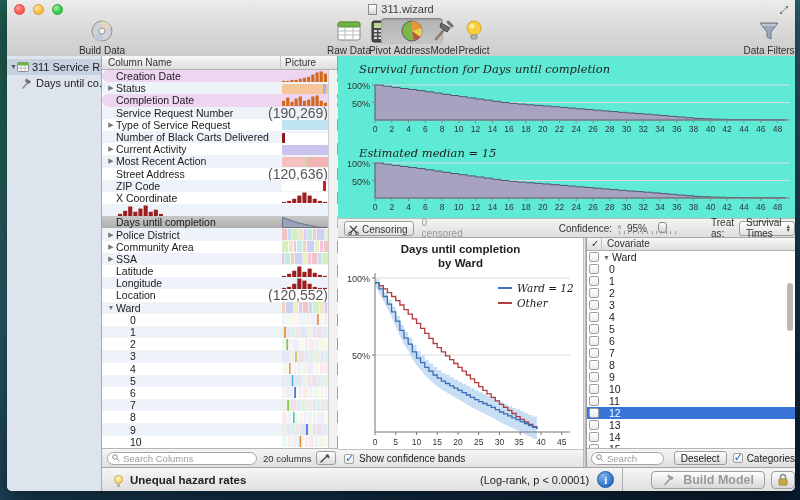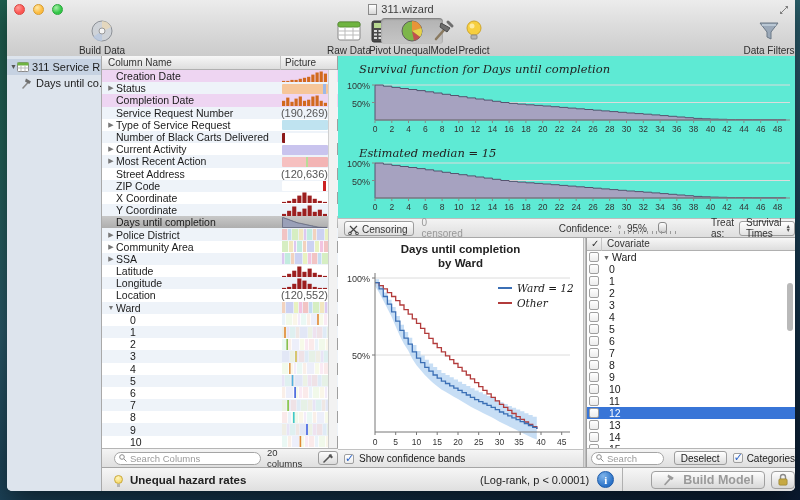--- a/index.html
+++ b/index.html
@@ -32,32 +32,32 @@
   .colpanel { position:absolute; left:95px; top:56px; width:236px; height:411px; background:#fff; border-right:1px solid #9f9f9f; }
   .colhead { position:absolute; left:0; top:0; width:100%; height:14px;
              background:linear-gradient(#f7f7f7,#dedede); border-bottom:1px solid #b0b0b0;
              font-size:10px; color:#333; }
   .colhead .h1 { position:absolute; left:6px; top:1px; }
   .colhead .h2 { position:absolute; left:183px; top:1px; }
   .colhead .sep { position:absolute; left:178px; top:0; width:1px; height:14px; background:#c4c4c4; }
   .colrows { position:absolute; left:0; top:14px; width:236px; height:378px; overflow:hidden; }
   .crow { position:relative; height:12.2px; display:flex; align-items:center; font-size:10.5px; }
   .crow:nth-child(even) { background:#eef3f9; }
-  .crow.pink { background:#eed5f2; }
+  .crow.pink { background:#eed5f2;border-radius:6px; }
   .crow.selgray { background:linear-gradient(#c8c8c8,#aeaeae); }
   .crow .disc { width:10px; text-align:center; font-size:7px; color:#777; flex:0 0 10px; margin-left:4px; }
   .crow .nm { flex:1; white-space:nowrap; overflow:hidden; }
   .crow .pic { flex:0 0 48px; height:11px; margin-right:10px; position:relative; display:flex; align-items:flex-end; justify-content:flex-end; }
-  .crow .pic .num { font-size:11px; color:#555; align-self:center; }
+  .crow .pic .num { font-size:14px; color:#555; align-self:center; }
   .scrollstrip { position:absolute; right:0; top:14px; width:9px; height:378px; background:#f2f2f2; border-left:1px solid #d0d0d0; }
   .colsearch { position:absolute; left:0; bottom:0; width:236px; height:19px;
                background:linear-gradient(#f4f4f4,#dfdfdf); border-top:1px solid #b5b5b5; display:flex; align-items:center; }
   .srchfield { height:13px; border:1px solid #a5a5a5; border-radius:7px; background:#fff; color:#9a9a9a;
                font-size:9.5px; display:flex; align-items:center; padding:0 4px; gap:3px; }
-  .colsearch .srchfield { width:150px; margin-left:12px; }
+  .colsearch .srchfield { width:150px; margin-left:5px; }
   .count { font-size:9.5px; color:#333; margin-left:6px; }
   .toolbtn { width:20px; height:14px; margin-left:4px; border:1px solid #9d9d9d; border-radius:3px;
              background:linear-gradient(#fdfdfd,#dcdcdc); display:flex; align-items:center; justify-content:center; }
   
   .rightarea { position:absolute; left:331px; top:56px; width:457px; height:411px; background:#5eead4; }
   .sv-title { position:absolute; font-family:"DejaVu Serif","Liberation Serif",serif; font-style:italic; font-size:11.5px; color:#222; }
   .ylab { position:absolute; font-size:9px; color:#333; text-align:right; width:30px; }
   .xlab { position:absolute; font-size:8.5px; color:#333; transform:translateX(-50%); }
   .censorbar { position:absolute; left:0; top:162px; width:457px; height:20px;
                background:linear-gradient(#f3f3f3,#dedede); border-top:1px solid #bdbdbd; border-bottom:1px solid #a8a8a8;
@@ -185,21 +185,21 @@
     </div>
     <div class="tbtn pressed" style="left:374px">
       <div class="ico">
         <svg width="24" height="24" viewBox="0 0 24 24">
             <circle cx="12" cy="12" r="10" fill="#7db64a" stroke="#5e5e5e"></circle>
             <path d="M12 12 L12 2 A10 10 0 0 1 21.5 9 Z" fill="#e89438"></path>
             <path d="M12 12 L21.5 9 A10 10 0 0 1 20 18 Z" fill="#e8d24a"></path>
             <path d="M12 12 L20 18 A10 10 0 0 1 14 21.8 Z" fill="#c0504e"></path>
           </svg>
       </div>
-      <div class="lbl">Unequal</div>
+      <div class="lbl">Address</div>
     </div>
     <div class="tbtn" style="left:406px">
       <div class="ico">
         <svg width="24" height="24" viewBox="0 0 24 24">
             <path d="M4 20 L12 11" stroke="#8a7a60" stroke-width="2.6" stroke-linecap="round"></path>
             <path d="M9 4 L18 9 L15 13 L8 8 Z" fill="#6e6e6e" stroke="#4a4a4a"></path>
             <path d="M16 3 L20 7" stroke="#6e6e6e" stroke-width="3" stroke-linecap="round"></path>
           </svg>
       </div>
       <div class="lbl">Model</div>
@@ -377,21 +377,20 @@
               <rect x="20.4" y="0.5" width="4.1" height="10.5" fill="#9c1f1f"></rect>
               <rect x="25.6" y="3.6" width="4.1" height="7.4" fill="#9c1f1f"></rect>
               <rect x="30.7" y="6.8" width="4.1" height="4.2" fill="#9c1f1f"></rect>
               <rect x="35.8" y="8.9" width="4.1" height="2.1" fill="#9c1f1f"></rect>
               <rect x="40.9" y="9.9" width="4.1" height="1.1" fill="#9c1f1f"></rect>
             </svg>
           </div>
         </div>
         <div class="crow">
           <span class="disc" style=""></span>
-          <span class="nm">Y Coordinate</span>
           <div class="pic">
             <svg width="46" height="11" viewBox="0 0 46 11">
               <rect x="0.0" y="8.9" width="4.1" height="2.1" fill="#9c1f1f"></rect>
               <rect x="5.1" y="5.8" width="4.1" height="5.3" fill="#9c1f1f"></rect>
               <rect x="10.2" y="1.5" width="4.1" height="9.5" fill="#9c1f1f"></rect>
               <rect x="15.3" y="6.8" width="4.1" height="4.2" fill="#9c1f1f"></rect>
               <rect x="20.4" y="3.6" width="4.1" height="7.4" fill="#9c1f1f"></rect>
               <rect x="25.6" y="0.5" width="4.1" height="10.5" fill="#9c1f1f"></rect>
               <rect x="30.7" y="6.8" width="4.1" height="4.2" fill="#9c1f1f"></rect>
               <rect x="35.8" y="4.7" width="4.1" height="6.3" fill="#9c1f1f"></rect>

